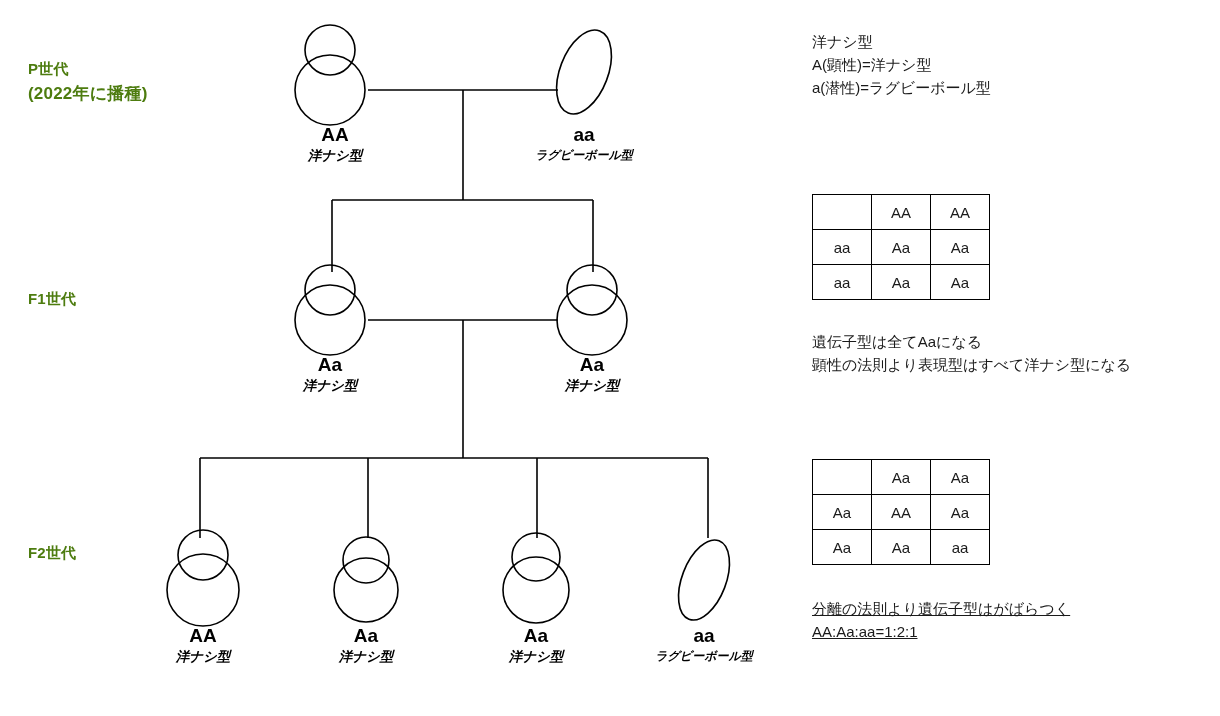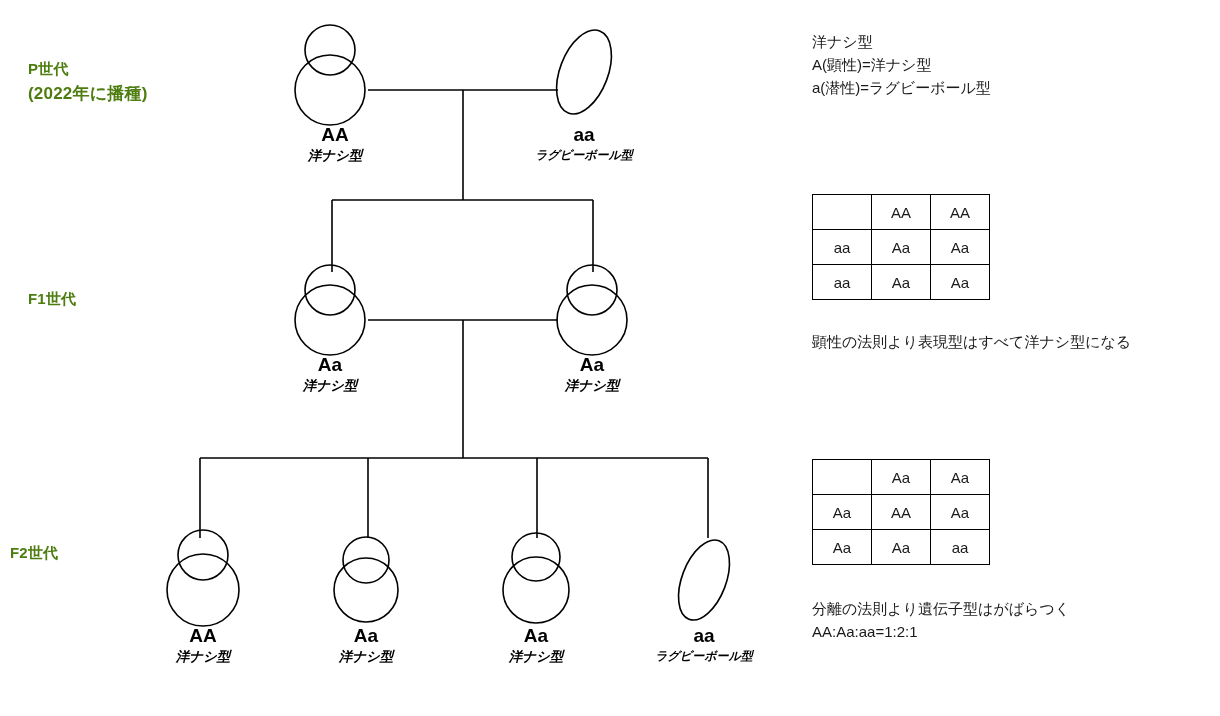--- a/index.html
+++ b/index.html
@@ -42,21 +42,21 @@
     font-size: 15px;
     letter-spacing: 0.2px;
   }
   .gen-label .gen-sub {
     display: block;
     font-size: 17px;
     letter-spacing: 0.2px;
   }
   #gen-label-p   { left: 28px;  top: 58px;  width: 230px; }
   #gen-label-f1  { left: 28px;  top: 288px; width: 230px; }
-  #gen-label-f2  { left: 10px;  top: 542px; width: 230px; }
+  #gen-label-f2  { left: 28px;  top: 542px; width: 230px; }
 
   
   .indiv-caption {
     position: absolute;
     text-align: center;
     white-space: nowrap;
   }
   .indiv-caption .genotype {
     display: block;
     font-weight: bold;
@@ -77,21 +77,21 @@
     position: absolute;
     font-size: 15px;
     line-height: 23px;
     white-space: nowrap;
     color: #1a1a1a;
   }
   .note-block div { display: block; }
 
   #assumption-note { left: 812px; top: 30px; }
   #punnett1-note   { left: 812px; top: 330px; }
-  #punnett2-note   { left: 812px; top: 597px; }
+  #punnett2-note   { left: 812px; top: 597px; text-decoration: underline; }
 
   
   .punnett {
     position: absolute;
     border-collapse: collapse;
     table-layout: fixed;
   }
   .punnett td {
     border: 1px solid #000000;
     width: 58px;
@@ -233,20 +233,21 @@
       </tr>
       <tr>
         <td>aa</td>
         <td>Aa</td>
         <td>Aa</td>
       </tr>
     </tbody>
   </table>
 
   <div class="note-block" id="punnett1-note">
+    <div>遺伝子型は全てAaになる</div>
     <div>顕性の法則より表現型はすべて洋ナシ型になる</div>
   </div>
 
   <table class="punnett" id="punnett-table-2">
     <tbody>
       <tr>
         <td></td>
         <td>Aa</td>
         <td>Aa</td>
       </tr>

